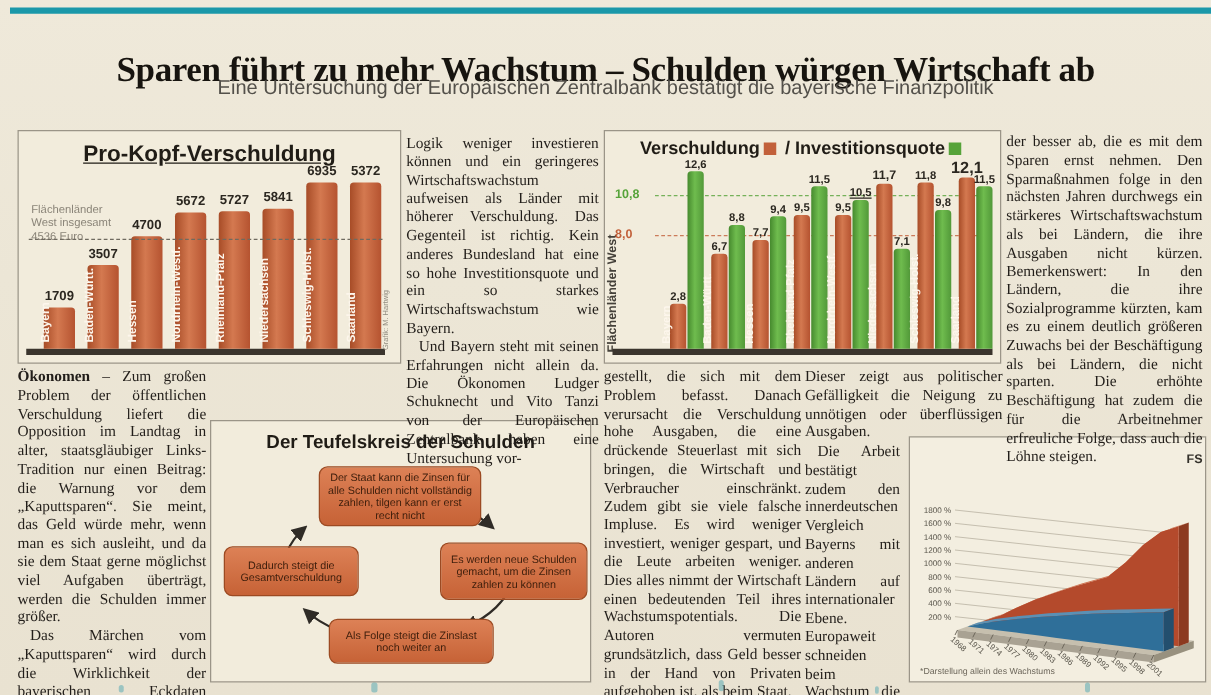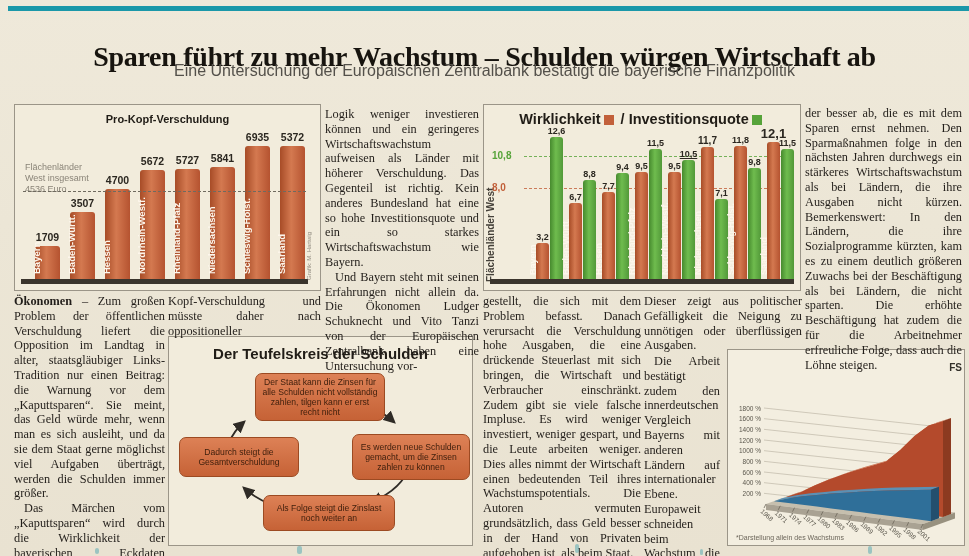--- a/index.html
+++ b/index.html
@@ -43,21 +43,21 @@
 </head>
 <body>
 
 <div id="page">
 
   <div class="rule" style="background: rgb(27, 152, 169);"></div>
   <h1 class="headline">Sparen führt zu mehr Wachstum – Schulden würgen Wirtschaft ab</h1>
   <div class="subhead">Eine Untersuchung der Europäischen Zentralbank bestätigt die bayerische Finanzpolitik</div>
 
   <div class="chart-box" style="left:14px;top:104px;width:307px;height:187px;">
-    <div class="c-title" style="top:8px;font-size:11px;">Pro-Kopf-Verschuldung</div>
+    <div class="c-title" style="top:8px;font-size:18px;text-decoration:underline;">Pro-Kopf-Verschuldung</div>
     <div class="annot" style="left:10px;top:57px;width:76px;">Flächenländer West insgesamt 4536 Euro</div>
     <div class="baseline-strip" style="left:6px;right:12px;bottom:6px;"></div>
     <div class="credit" style="left:297px;bottom:10px;">Grafik: M. Hartwig</div>
   <div class="bar-o" style="left: 20px; bottom: 11px; width: 25px; height: 33px;">
         <div class="vlabel" style="left: 7px; bottom: 5px; font-size: 9.5px;">Bayern</div>
       </div>
       <div class="vval" style="left: 14px; bottom: 47px; width: 37px; font-size: 10.5px;">1709</div>
       <div class="bar-o" style="left: 55px; bottom: 11px; width: 25px; height: 67px;">
         <div class="vlabel" style="left: 7px; bottom: 5px; font-size: 9.5px;">Baden-Württ.</div>
       </div>
@@ -84,34 +84,34 @@
       <div class="vval" style="left: 224px; bottom: 147px; width: 37px; font-size: 10.5px;">6935</div>
       <div class="bar-o" style="left: 265px; bottom: 11px; width: 25px; height: 133px;">
         <div class="vlabel" style="left: 7px; bottom: 5px; font-size: 9.5px;">Saarland</div>
       </div>
       <div class="vval" style="left: 259px; bottom: 147px; width: 37px; font-size: 10.5px;">5372</div>
       <div class="dash" style="left: 8px; right: 14px; bottom: 98px; border-top: 1.5px dashed rgb(111, 106, 95);"></div>
     </div>
 
   <div class="chart-box" style="left:483px;top:104px;width:318px;height:187px;">
     <div class="c-title" style="top:6px;font-size:14.5px;">
-      <span>Wirklichkeit</span><span class="legend-sq" style="background: rgb(194, 96, 58);"></span>
+      <span>Verschuldung</span><span class="legend-sq" style="background: rgb(194, 96, 58);"></span>
       <span>/</span>
       <span>Investitionsquote</span><span class="legend-sq" style="background: rgb(86, 163, 57);"></span>
     </div>
     <div class="axis-vert" style="left:12px;bottom:8px;">Flächenländer West</div>
     <div class="baseline-strip" style="left:6px;right:6px;bottom:6px;"></div>
   <div class="dash" style="left: 40px; right: 8px; bottom: 133px; border-top: 1.5px dashed rgb(86, 163, 57); opacity: 0.8;"></div>
       <div class="ref-label" style="left: 8px; bottom: 129px; color: rgb(86, 163, 57);">10,8</div>
       <div class="dash" style="left: 40px; right: 8px; bottom: 101px; border-top: 1.5px dashed rgb(194, 96, 58); opacity: 0.8;"></div>
       <div class="ref-label" style="left: 8px; bottom: 97px; color: rgb(194, 96, 58);">8,0</div>
       <div class="bar-o2" style="left: 52px; bottom: 11px; width: 13px; height: 36px;">
         <div class="vlabel" style="left: 2px; bottom: 4px; font-size: 9px;">Bayern</div>
       </div>
-      <div class="vval" style="left: 45px; bottom: 48px; width: 27px; font-size: 9px;">3,2</div>
+      <div class="vval" style="left: 45px; bottom: 48px; width: 27px; font-size: 9px;">2,8</div>
       <div class="bar-g" style="left: 66px; bottom: 11px; width: 13px; height: 142px;"></div>
       <div class="vval" style="left: 59px; bottom: 154px; width: 27px; font-size: 9px;">12,6</div>
       <div class="bar-o2" style="left: 85px; bottom: 11px; width: 13px; height: 76px;">
         <div class="vlabel" style="left: 2px; bottom: 4px; font-size: 9px;">Baden-Württ.</div>
       </div>
       <div class="vval" style="left: 78px; bottom: 88px; width: 27px; font-size: 9px;">6,7</div>
       <div class="bar-g" style="left: 99px; bottom: 11px; width: 13px; height: 99px;"></div>
       <div class="vval" style="left: 92px; bottom: 111px; width: 27px; font-size: 9px;">8,8</div>
       <div class="bar-o2" style="left: 118px; bottom: 11px; width: 13px; height: 87px;">
         <div class="vlabel" style="left: 2px; bottom: 4px; font-size: 9px;">Hessen</div>
@@ -162,21 +162,21 @@
       <g stroke="#2f2b26" stroke-width="1.8" fill="none">
         <path d="M166,61 A92,58 0 0 1 225,85" marker-end="url(#arr)"></path>
         <path d="M241,128 A92,58 0 0 1 203,165" marker-end="url(#arr)"></path>
         <path d="M134,175 A92,58 0 0 1 75,151" marker-end="url(#arr)"></path>
         <path d="M59,128 A92,58 0 0 1 75,85" marker-end="url(#arr)"></path>
       </g>
     </svg>
     <div class="tk-box" style="left:86px;top:36px;width:130px;height:48px;">Der Staat kann die Zinsen für alle Schulden nicht vollständig zahlen, tilgen kann er erst recht nicht</div>
     <div class="tk-box" style="left:183px;top:97px;width:118px;height:46px;">Es werden neue Schulden gemacht, um die Zinsen zahlen zu können</div>
     <div class="tk-box" style="left:94px;top:158px;width:132px;height:36px;">Als Folge steigt die Zinslast noch weiter an</div>
-    <div class="tk-box" style="left:10px;top:100px;width:120px;height:40px;">Dadurch steigt die Gesamtverschuldung</div>
+    <div class="tk-box" style="left:10px;top:100px;width:108px;height:40px;">Dadurch steigt die Gesamtverschuldung</div>
   </div>
 
   <div class="chart-box" style="left:727px;top:349px;width:238px;height:197px;background:#f3eee0;">
     <svg width="236" height="156" viewBox="0 0 236 156" style="position:absolute;left:0;top:38px;">
         <line x1="36" y1="105.33333333333333" x2="222" y2="125.33333333333333" stroke="#beb7a7" stroke-width="0.7"></line>
         <text x="33" y="107.83333333333333" font-size="6.5" fill="#5a564c" font-family="&quot;Liberation Sans&quot;, sans-serif" text-anchor="end">200 %</text>
         <line x1="36" y1="94.66666666666667" x2="222" y2="114.66666666666667" stroke="#beb7a7" stroke-width="0.7"></line>
         <text x="33" y="97.16666666666667" font-size="6.5" fill="#5a564c" font-family="&quot;Liberation Sans&quot;, sans-serif" text-anchor="end">400 %</text>
         <line x1="36" y1="84" x2="222" y2="104" stroke="#beb7a7" stroke-width="0.7"></line>
         <text x="33" y="86.5" font-size="6.5" fill="#5a564c" font-family="&quot;Liberation Sans&quot;, sans-serif" text-anchor="end">600 %</text>
@@ -226,23 +226,20 @@
         <line x1="195" y1="136" x2="193" y2="140" stroke="#6d675b" stroke-width="0.8"></line>
         <text x="0" y="0" font-size="6.5" fill="#5a564c" font-family="&quot;Liberation Sans&quot;, sans-serif" text-anchor="start" transform="translate(189.0,144.0) rotate(42)">2001</text>
       </svg>
     <div class="footnote" style="left:8px;bottom:4px;">*Darstellung allein des Wachstums</div>
   </div>
 
   <div class="col" style="left:14px;top:294px;width:151px;">
     <p><span class="dateline">Ökonomen</span> <span>– Zum großen Problem der öffentlichen Verschuldung liefert die Opposition im Landtag in alter, staatsgläubiger Links-Tradition nur einen Beitrag: die Warnung vor dem „Kaputtsparen“. Sie meint, das Geld würde mehr, wenn man es sich ausleiht, und da sie dem Staat gerne möglichst viel Aufgaben überträgt, werden die Schulden immer größer.</span></p>
     <p>Das Märchen vom „Kaputtsparen“ wird durch die Wirklichkeit der bayerischen Eckdaten widerlegt. Der Freistaat hat seit Jahren die geringste Pro-</p>
   </div>
-  <div class="col" style="left:168px;top:294px;width:153px;">
-    <p>Kopf-Verschuldung und müsste daher nach oppositioneller</p>
-  </div>
   <div class="col" style="left:325px;top:107px;width:154px;">
     <p>Logik weniger investieren können und ein geringeres Wirtschaftswachstum aufweisen als Länder mit höherer Verschuldung. Das Gegenteil ist richtig. Kein anderes Bundesland hat eine so hohe Investitionsquote und ein so starkes Wirtschaftswachstum wie Bayern.</p>
     <p>Und Bayern steht mit seinen Erfahrungen nicht allein da. Die Ökonomen Ludger Schuknecht und Vito Tanzi von der Europäischen Zentralbank haben eine Untersuchung vor-</p>
   </div>
   <div class="col" style="left:483px;top:294px;width:158px;">
     <p>gestellt, die sich mit dem Problem befasst. Danach verursacht die Verschuldung hohe Ausgaben, die eine drückende Steuerlast mit sich bringen, die Wirtschaft und Verbraucher einschränkt. Zudem gibt sie viele falsche Impluse. Es wird weniger investiert, weniger gespart, und die Leute arbeiten weniger. Dies alles nimmt der Wirtschaft einen bedeutenden Teil ihres Wachstumspotentials. Die Autoren vermuten grundsätzlich, dass Geld besser in der Hand von Privaten aufgehoben ist, als beim Staat.</p>
   </div>
   <div class="col" style="left:644px;top:294px;width:158px;">
     <p>Dieser zeigt aus politischer Gefälligkeit die Neigung zu unnötigen oder überflüssigen Ausgaben.</p>
   </div>

